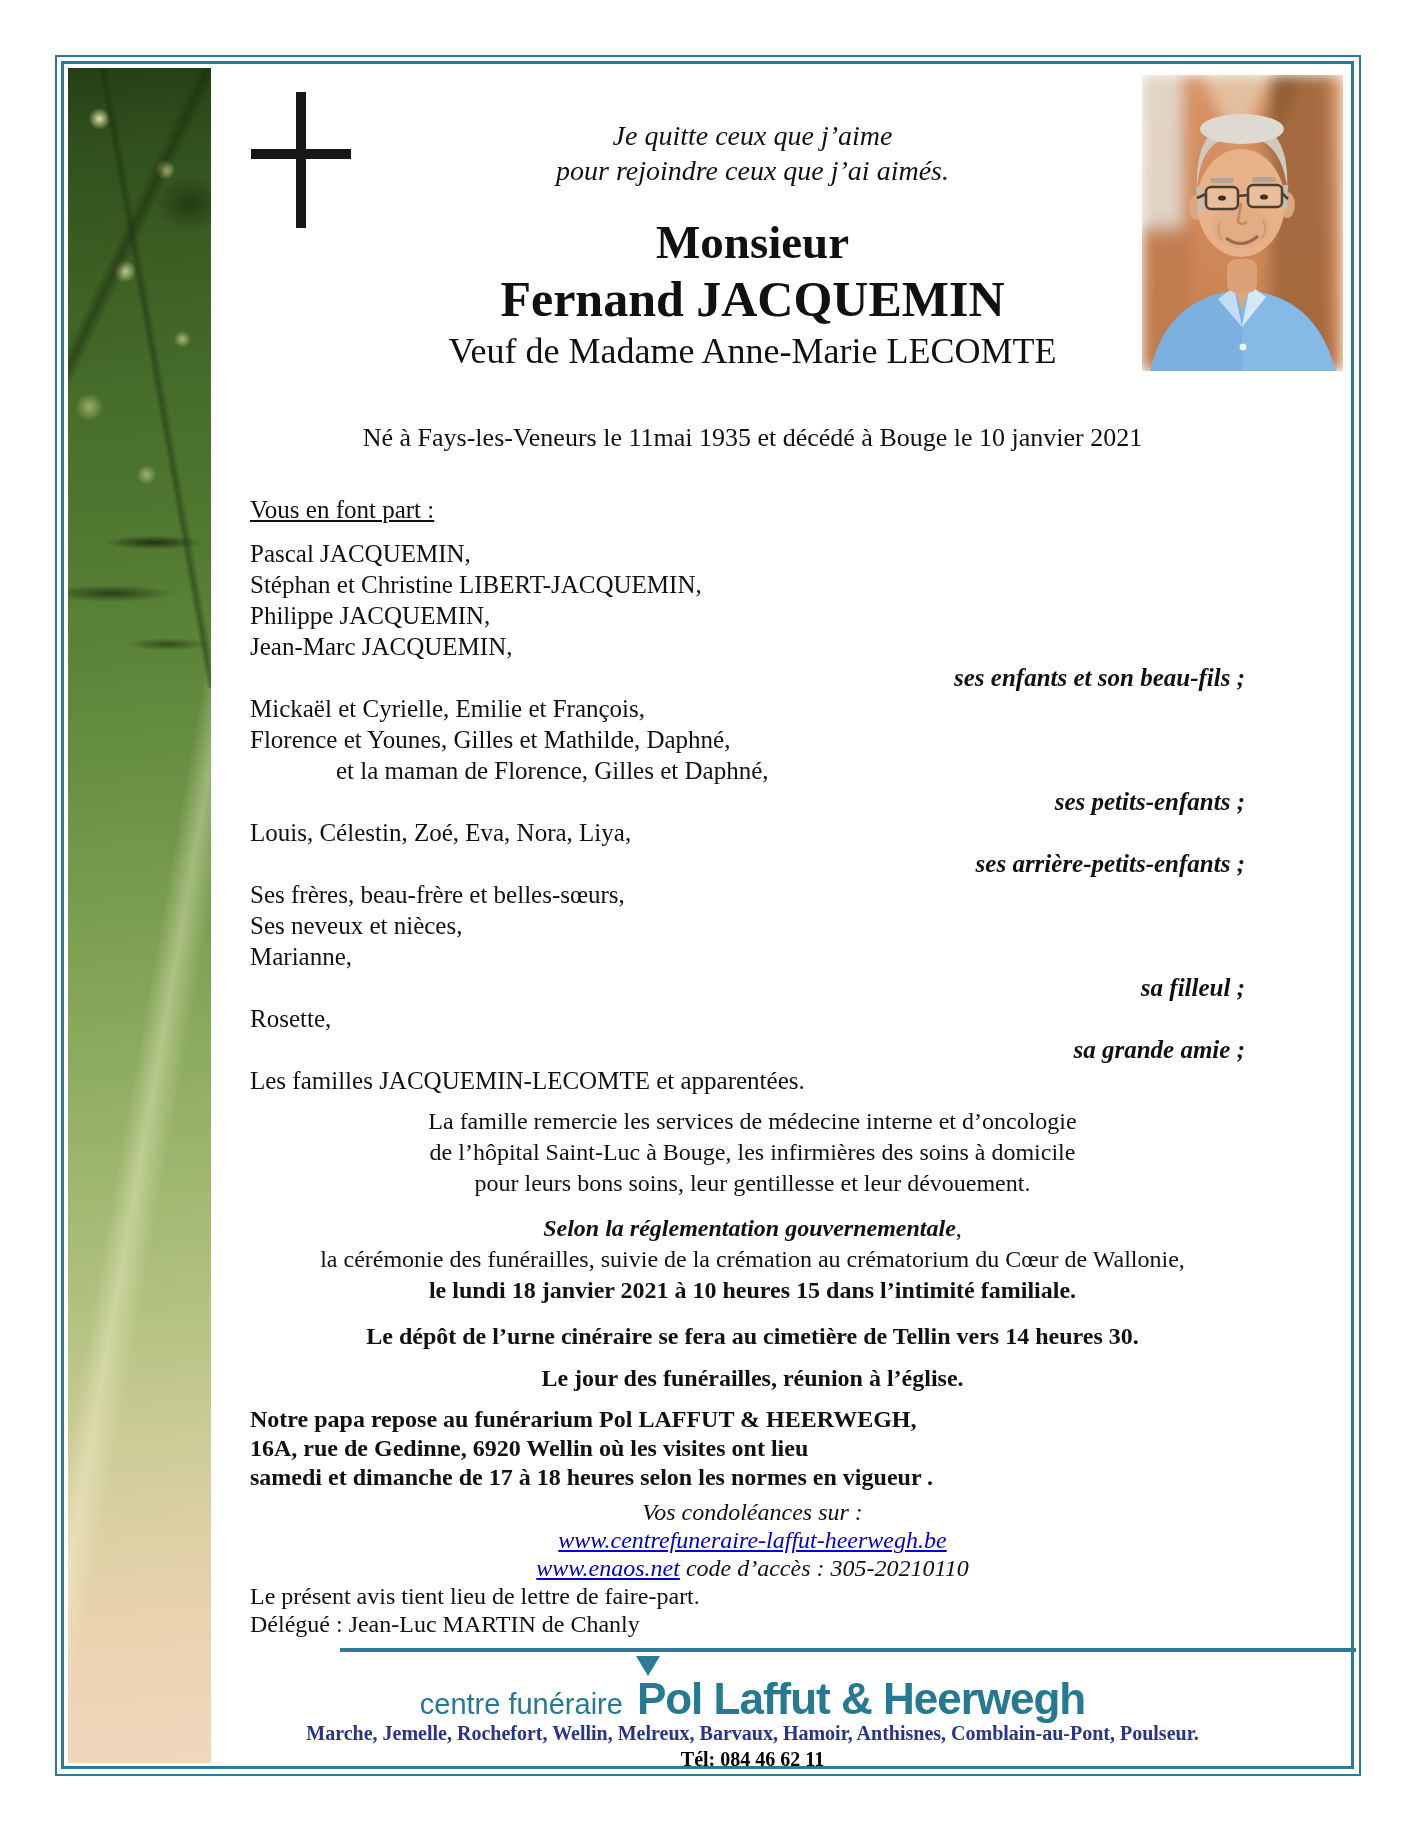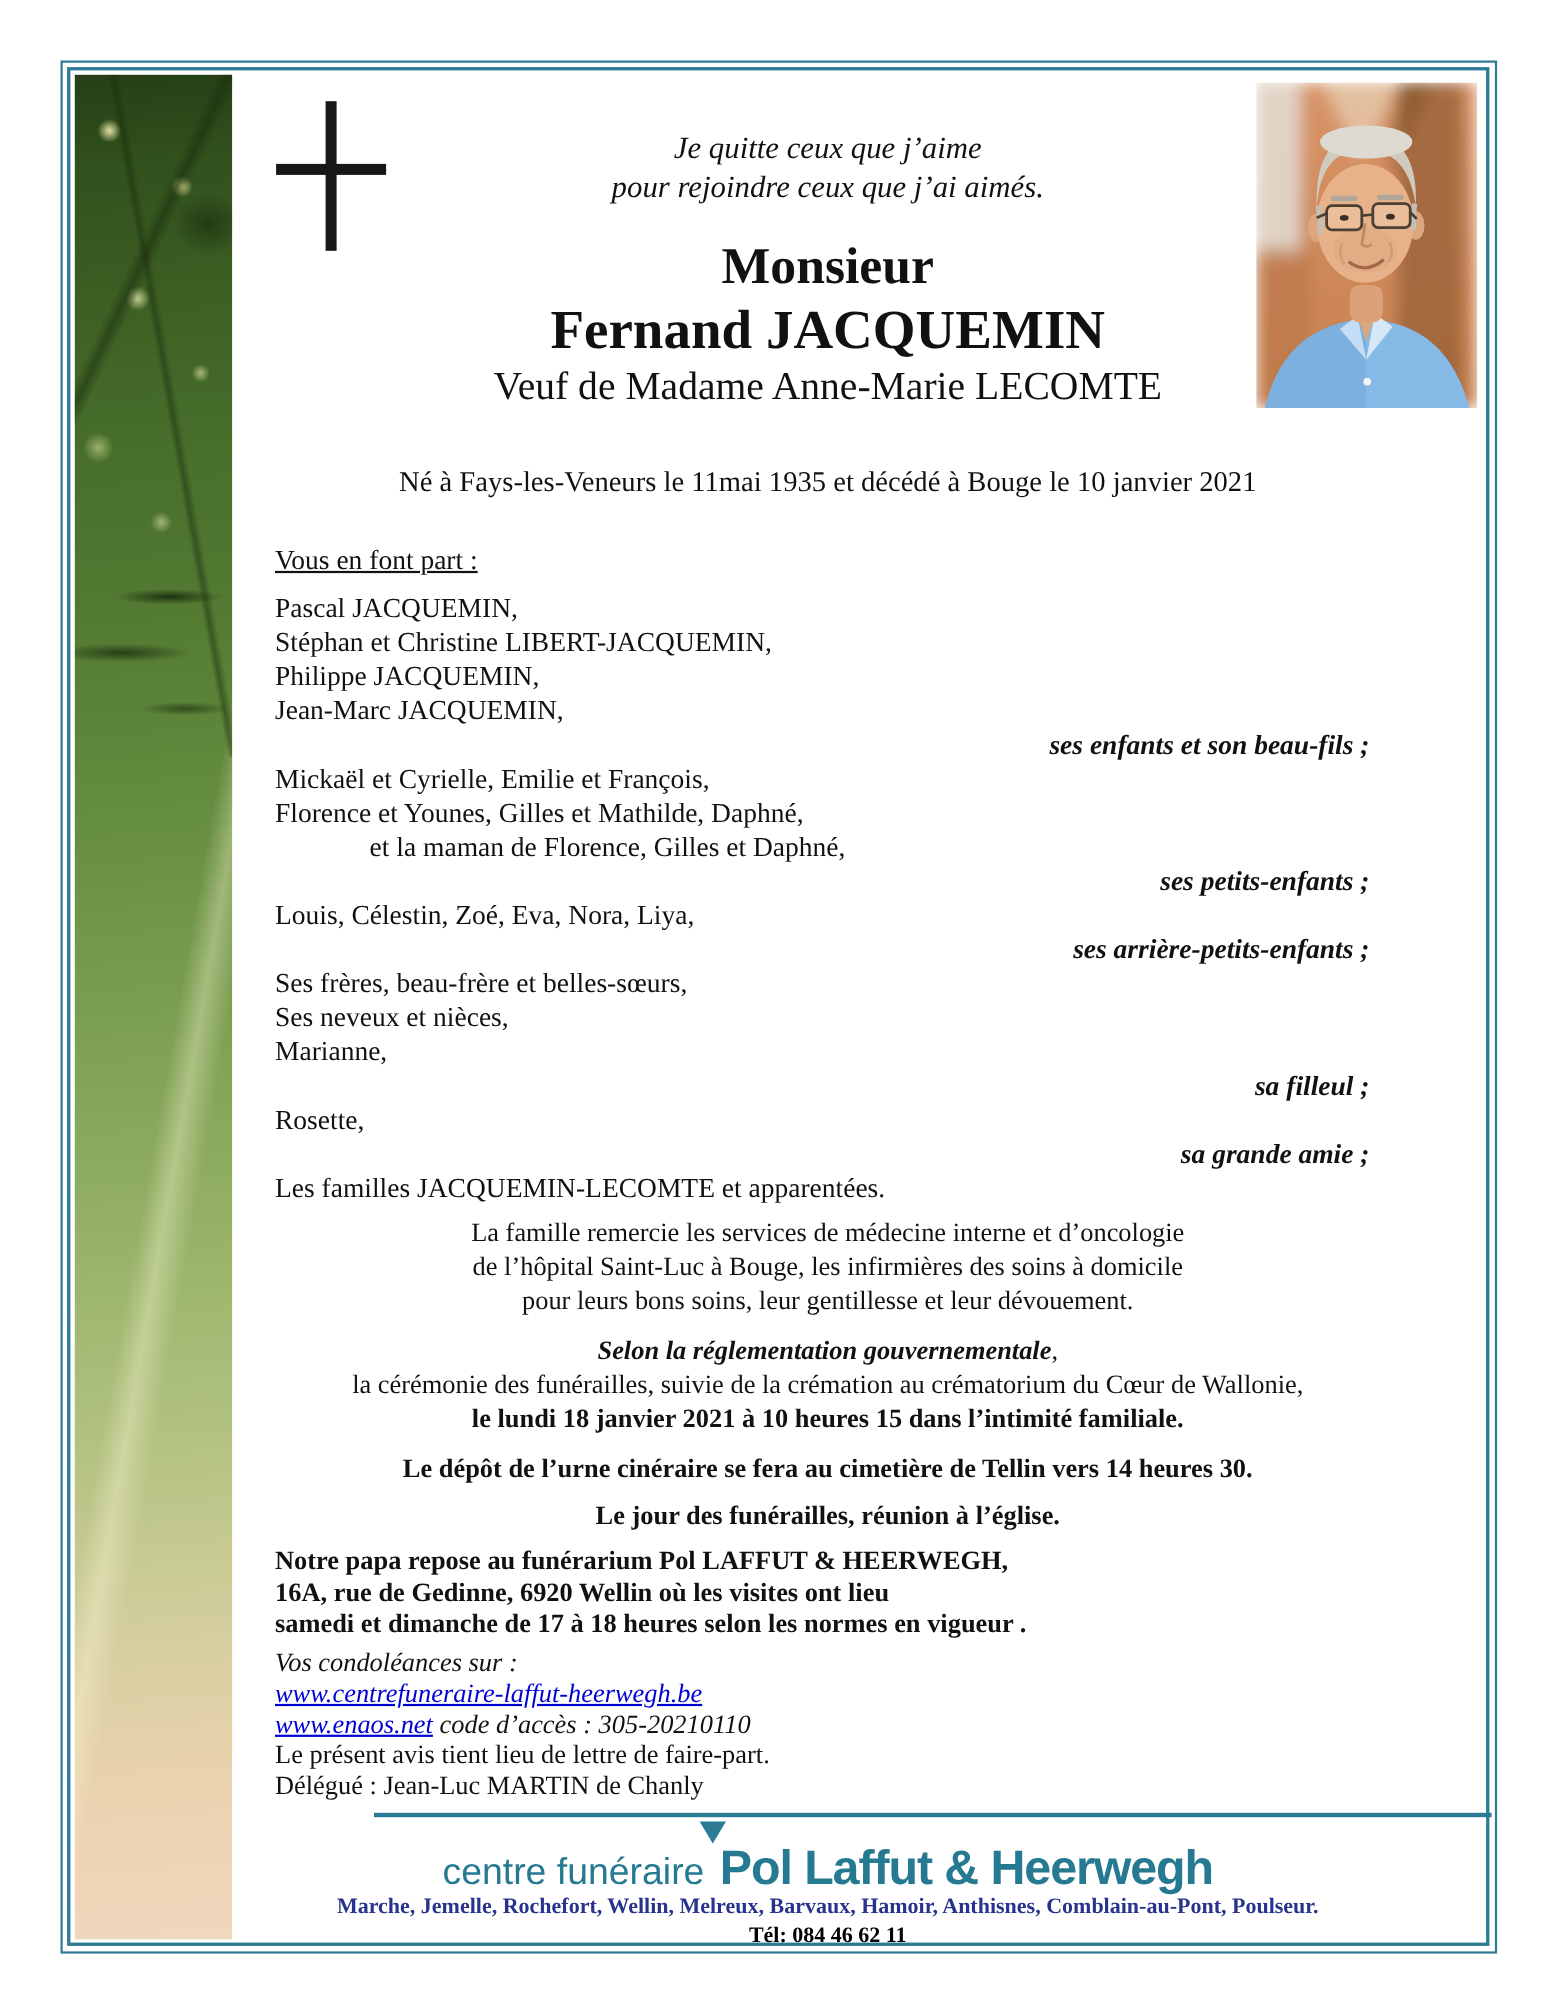--- a/index.html
+++ b/index.html
@@ -54,32 +54,32 @@
   .thanks{margin-top:10px;}
   .c24{font-size:24px;line-height:31px;text-align:center;}
   .selon-block{margin-top:14px;}
   .selon .em{font-weight:bold;font-style:italic;}
   .bold-line{font-weight:bold;}
   .urn{margin-top:16px;font-size:24px;line-height:29px;text-align:center;font-weight:bold;}
   .meeting{margin-top:13px;font-size:24px;line-height:29px;text-align:center;font-weight:bold;}
   .repose{margin-top:12px;}
   .repose div{font-size:24px;line-height:29px;text-align:left;font-weight:bold;}
   .condol{margin-top:6px;}
-  .condol div{font-size:24px;line-height:28px;font-style:italic;}
+  .condol div{font-size:24px;line-height:28px;text-align:center;font-style:italic;}
   .condol a{color:#0000d4;text-decoration:underline;font-style:italic;}
   .notice{font-size:24px;line-height:28px;text-align:left;}
   
   .footer-divider{position:absolute;left:340px;top:1648px;width:1016px;height:4px;background:#2a7b93;}
   .brand-arrow{position:absolute;left:636px;top:1656px;width:0;height:0;
       border-left:12px solid transparent;border-right:12px solid transparent;
       border-top:20px solid #2a7b93;}
   .brand-line{position:absolute;left:250px;top:1674px;width:1005px;display:flex;
       justify-content:center;align-items:baseline;gap:14px;
       font-family:"Liberation Sans", sans-serif;color:#257a91;}
-  .brand-prefix{font-size:34px;}
+  .brand-prefix{font-size:29px;}
   .brand-name{font-size:44px;font-weight:bold;letter-spacing:-1px;}
   .footer-cities{position:absolute;left:120px;top:1722px;width:1265px;text-align:center;
       font-size:20px;font-weight:bold;color:#28338c;}
   .footer-phone{position:absolute;left:120px;top:1748px;width:1265px;text-align:center;
       font-size:20px;font-weight:bold;color:#000000;}
 </style>
 </head>
 <body>
 
 <div class="page">

